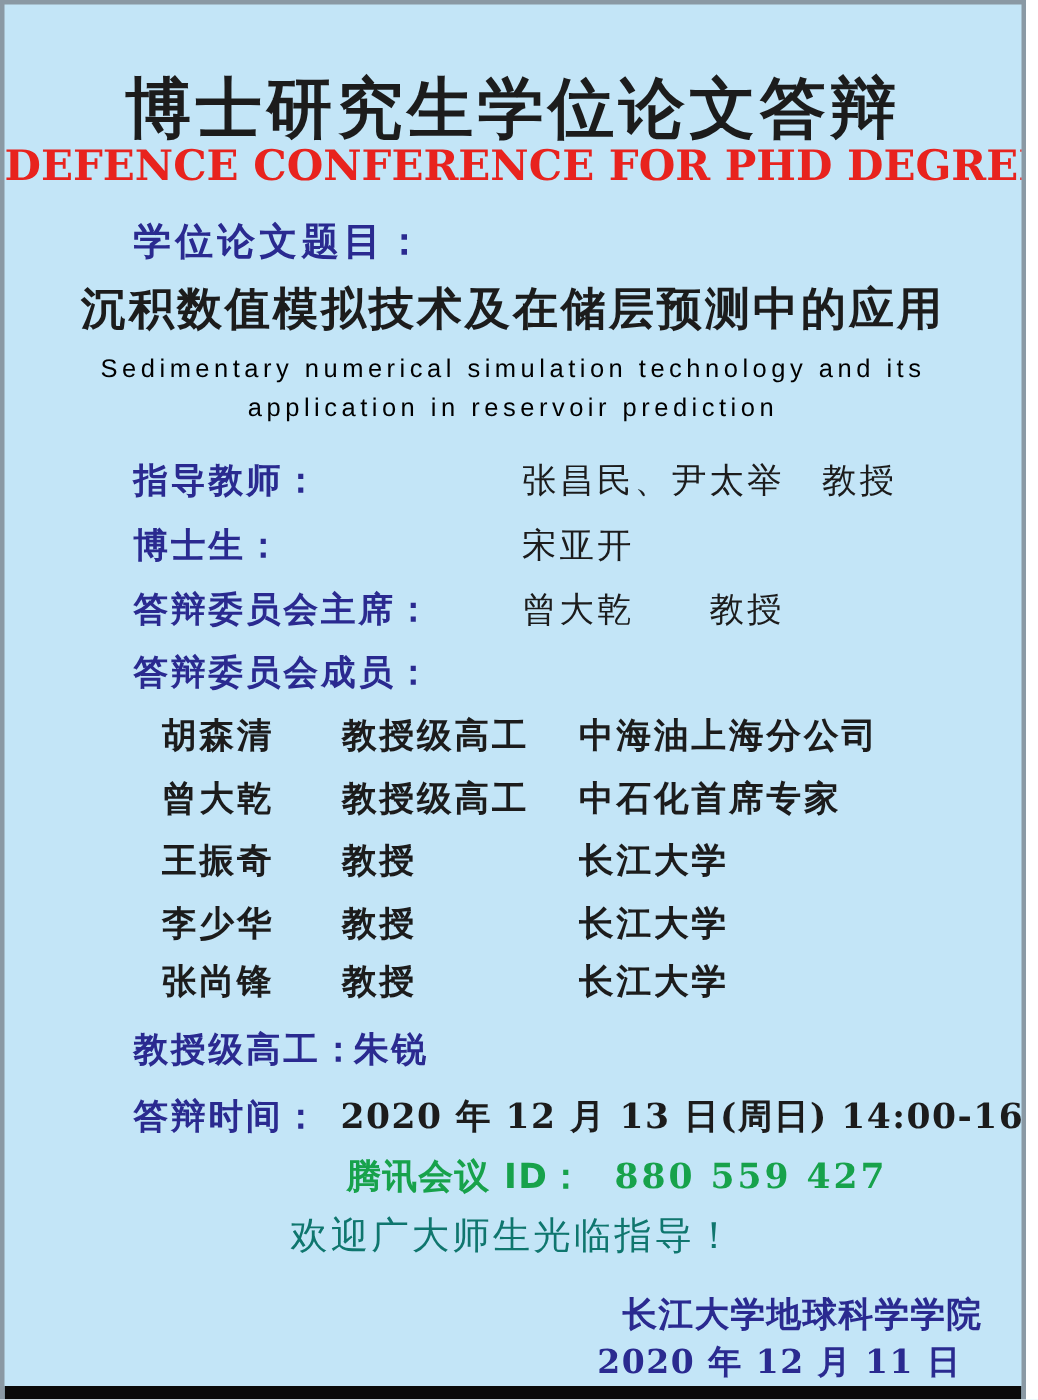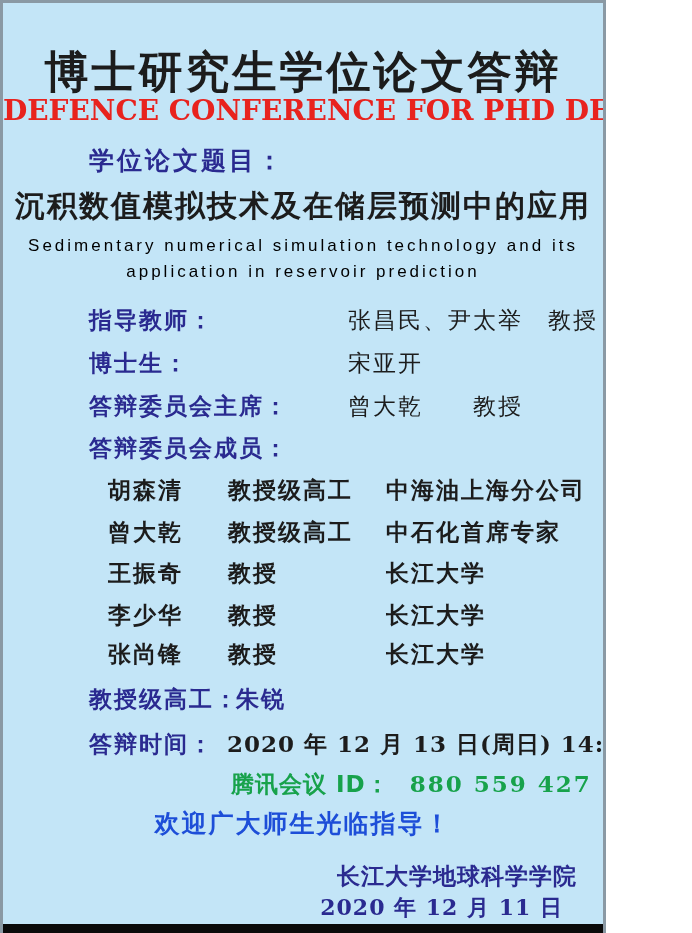--- a/index.html
+++ b/index.html
@@ -1,18 +1,18 @@
 <!DOCTYPE html>
 <html><head>
 <meta charset="utf-8">
 <style>
   html, body { margin: 0; padding: 0; background: #ffffff; }
   .poster {
     position: relative;
-    width: 606px;
+    width: 684px;
     height: 933px;
     box-sizing: border-box;
     background: #c3e5f7;
     border-top: 3px solid #8a99a4;
     border-left: 3px solid #8a99a4;
     border-right: 3px solid #8a99a4;
     overflow: hidden;
     font-family: "DejaVu Sans", sans-serif;
   }
   .bottom-bar {
@@ -71,22 +71,22 @@
   }
   .meeting {
     top: 766px; left: 228px; font-size: 23px; font-weight: 600;
     color: #17a24b; letter-spacing: 1px;
   }
   .meeting-id {
     margin-left: 20px; font-family: "DejaVu Serif", serif;
     letter-spacing: 2px;
   }
   .welcome {
-    top: 804px; font-size: 25px; font-weight: 700;
-    color: #1d4ed8; letter-spacing: 2px;
+    top: 804px; font-size: 25px; font-weight: 400;
+    color: #0f766e; letter-spacing: 2px;
   }
   .org-line {
     top: 858px; right: 26px; font-size: 23px; font-weight: bold;
     color: #2a2a90; letter-spacing: 1px;
   }
   .date-line {
     top: 890px; right: 40px; font-size: 22px; font-weight: 600;
     color: #2a2a90; letter-spacing: 1px;
     font-family: "DejaVu Serif", serif;
   }

